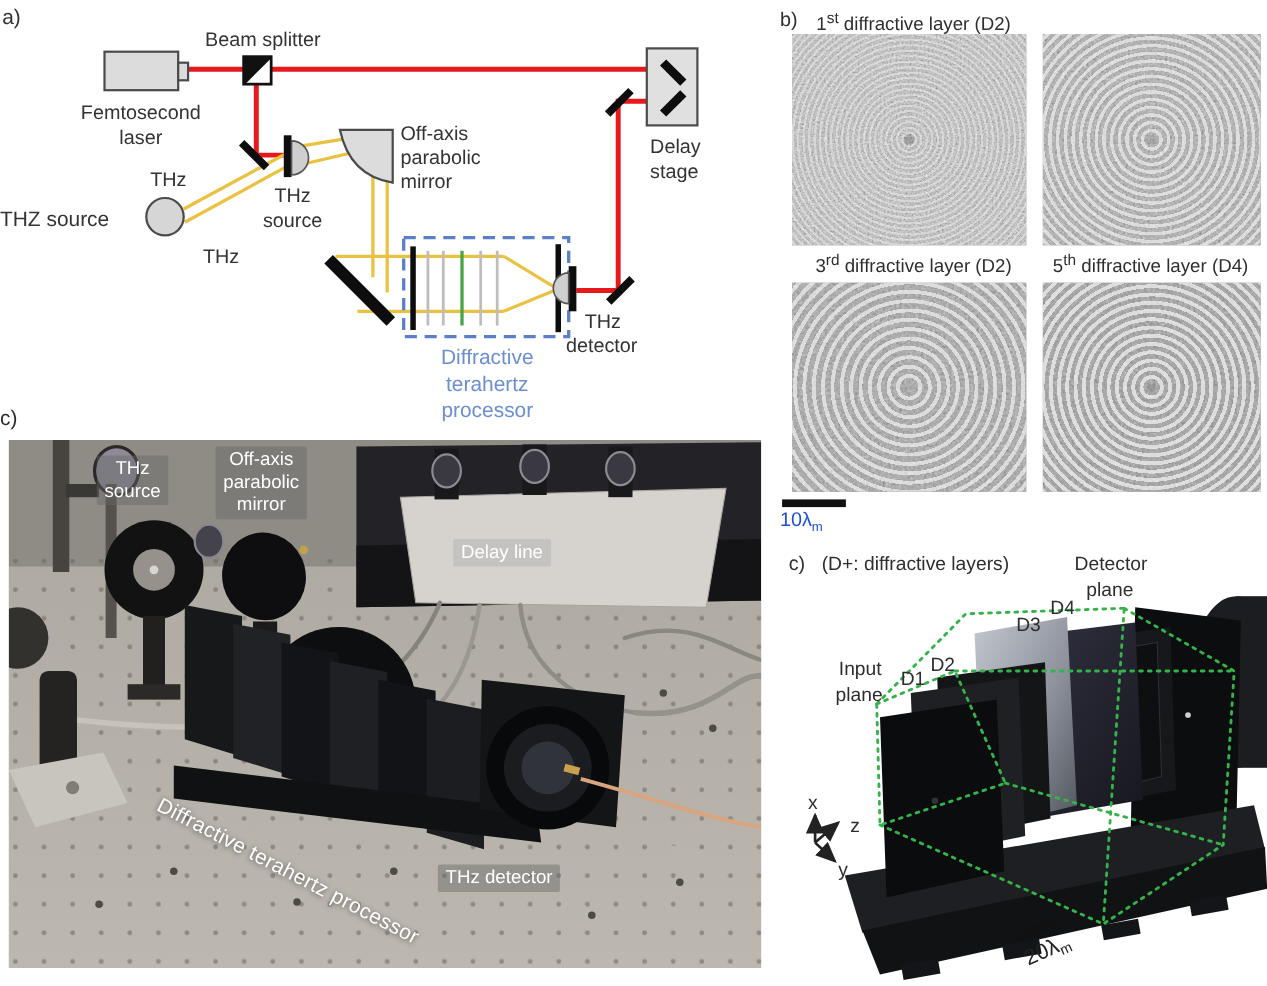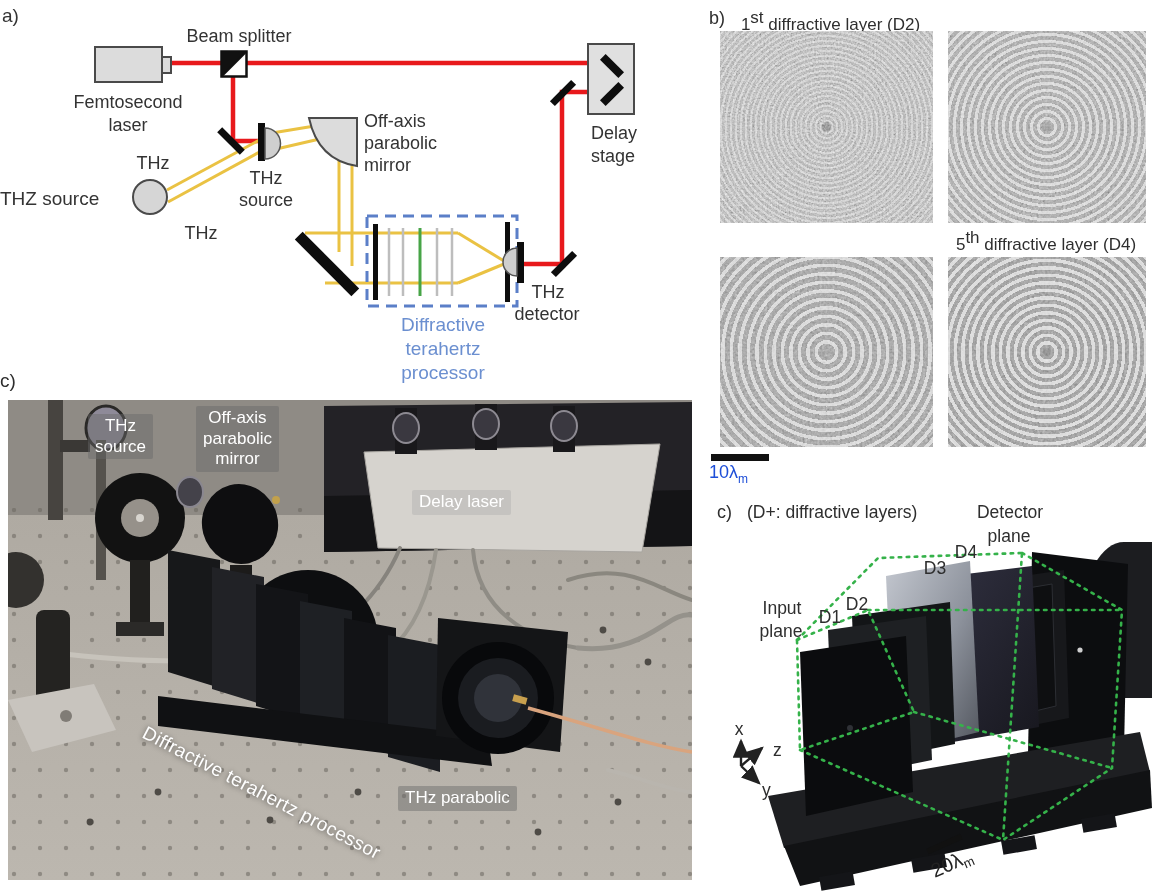--- a/index.html
+++ b/index.html
@@ -17,21 +17,21 @@
   .r2{background:radial-gradient(circle at 50% 50%, #7a7a7a 0 4px, rgba(0,0,0,0) 6px),
        repeating-radial-gradient(circle at 50% 50%, #c9c9c9 0 3px, #868686 3px 7px);}
   .n2{opacity:.8;}
   .r3{background:radial-gradient(circle at 50% 50%, #808080 0 3px, rgba(0,0,0,0) 5px),
        repeating-radial-gradient(circle at 50% 50%, #cccccc 0 3.5px, #858585 3.5px 8.5px);}
   .n3{opacity:.7;}
   .r4{background:radial-gradient(circle at 50% 50%, #747474 0 3px, rgba(0,0,0,0) 5px),
        repeating-radial-gradient(circle at 50% 50%, #d0d0d0 0 3.5px, #828282 3.5px 7.5px);}
   .n4{opacity:.65;}
   .pb-label{position:absolute;font-size:17px;color:#2e2e2e;text-align:center;white-space:nowrap;}
-  .pb-label sup{font-size:17px;}
+  .pb-label sup{font-size:14px;}
   .pb-tag{position:absolute;font-size:18px;color:#2e2e2e;}
   .sbar{position:absolute;background:#111;}
   .slabel{position:absolute;font-size:18px;color:#1d4ed8;}
   .slabel sub{font-size:12px;}
   
   #photo{position:absolute;left:8px;top:400px;width:684px;height:480px;overflow:hidden;background:#b4afa7;}
   .plabel{position:absolute;color:#fff;font-size:17px;line-height:1.22;text-align:center;
           background:rgba(105,105,105,.45);padding:2px 7px;border-radius:2px;white-space:nowrap;}
   .plabel.nobg{background:none;}
   #proc-label{transform:rotate(27.5deg);transform-origin:0 0;font-size:19px;letter-spacing:.4px;
@@ -159,20 +159,21 @@
     <g fill="#6b8fd0" font-size="19">
       <text x="443" y="331" text-anchor="middle">Diffractive</text>
       <text x="443" y="355" text-anchor="middle">terahertz</text>
       <text x="443" y="379" text-anchor="middle">processor</text>
     </g>
   </svg>
 
   <div class="pb-tag" style="left:709px;top:8px">b)</div>
 
   <div class="pb-label" style="left:724px;top:8px;width:213px"><span>1</span><sup>st</sup><span> diffractive layer (D2)</span></div>
+  <div class="pb-label" style="left:724px;top:228px;width:213px"><span>3</span><sup>rd</sup><span> diffractive layer (D2)</span></div>
   <div class="pb-label" style="left:940px;top:228px;width:212px"><span>5</span><sup>th</sup><span> diffractive layer (D4)</span></div>
 
   <div class="tile" style="left:720px;top:31px;width:213px;height:192px">
     <div class="rings r1"></div>
     <svg class="noise n1">
         <rect width="100%" height="100%" filter="url(#sp1)"></rect>
       </svg>
   </div>
   <div class="tile" style="left:948px;top:31px;width:198px;height:192px">
     <div class="rings r2"></div>
@@ -290,23 +291,23 @@
     
     <div class="plabel" style="left:80px;top:14px">
       <div>THz</div>
         <div>source</div>
     </div>
     <div class="plabel" style="left:188px;top:6px">
       <div>Off-axis</div>
         <div>parabolic</div>
         <div>mirror</div>
     </div>
-    <div class="plabel" style="left:404px;top:90px;background:rgba(160,160,160,.3)">Delay laser</div>
+    <div class="plabel" style="left:404px;top:90px;background:rgba(160,160,160,.3)">Delay line</div>
     <div class="plabel nobg" id="proc-label" style="left:136px;top:316px">Diffractive terahertz processor</div>
-    <div class="plabel" style="left:390px;top:386px">THz parabolic</div>
+    <div class="plabel" style="left:390px;top:386px">THz detector</div>
   </div>
 
   <svg class="abs" style="left:700px;top:490px" width="452" height="402" viewBox="0 0 452 402">
     <defs>
       <linearGradient id="gradGray" x1="0" y1="0" x2="1" y2="1">
         <stop offset="0" stop-color="#c3c7cf"></stop>
           <stop offset=".55" stop-color="#8d929c"></stop>
           <stop offset="1" stop-color="#50545c"></stop>
       </linearGradient>
       <linearGradient id="gradPurple" x1="0" y1="0" x2="1" y2="1">

